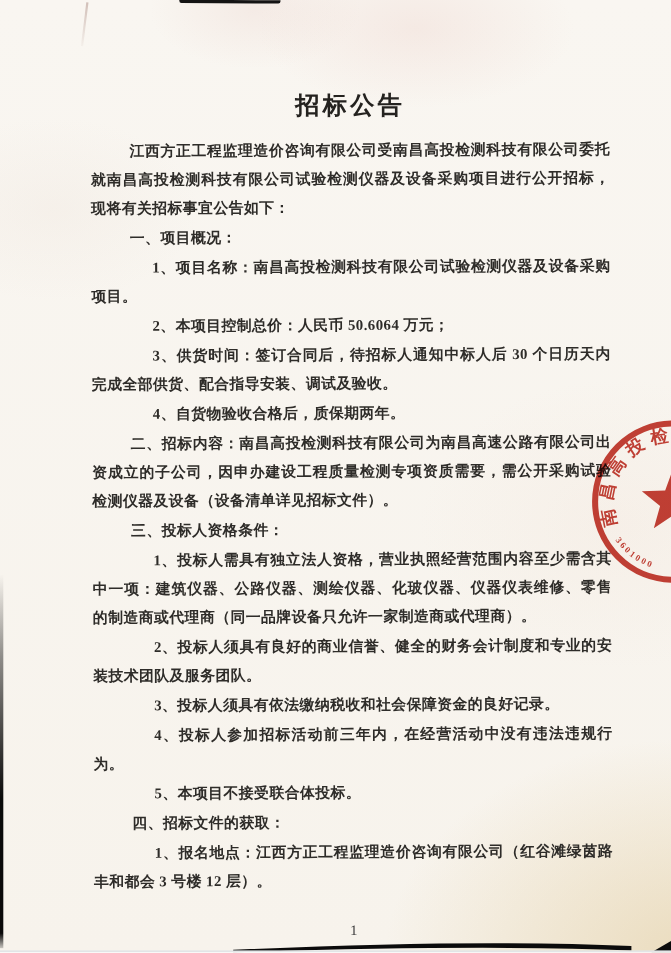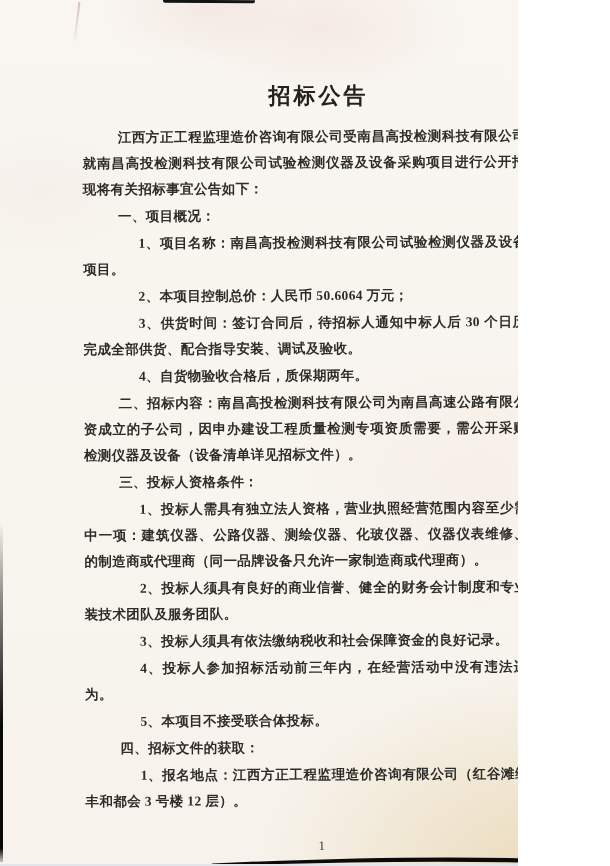--- a/index.html
+++ b/index.html
@@ -1,24 +1,23 @@
 <!DOCTYPE html>
 <html><head>
 <meta charset="utf-8">
 <style>
   html,body { margin:0; padding:0; background:#ffffff; }
 
   .page {
     position:relative;
-    width:503px; height:866px;
+    width:610px; height:866px;
     overflow:hidden;
     background:#f9f6f0;
     font-family:"Liberation Serif","DejaVu Serif",serif;
     color:#2e2c29;
-    padding-left:15px;
   }
 
   
   .paper-texture {
     position:absolute; inset:0; pointer-events:none;
     background:
       radial-gradient(240px 120px at 62% 3%, rgba(232,196,188,0.25), transparent 60%),
       radial-gradient(160px 90px at 38% 1%, rgba(226,190,182,0.20), transparent 60%),
       radial-gradient(300px 220px at 92% 55%, rgba(238,216,202,0.18), transparent 60%),
       radial-gradient(420px 300px at 104% 101%, rgba(223,199,148,0.55), transparent 68%),

